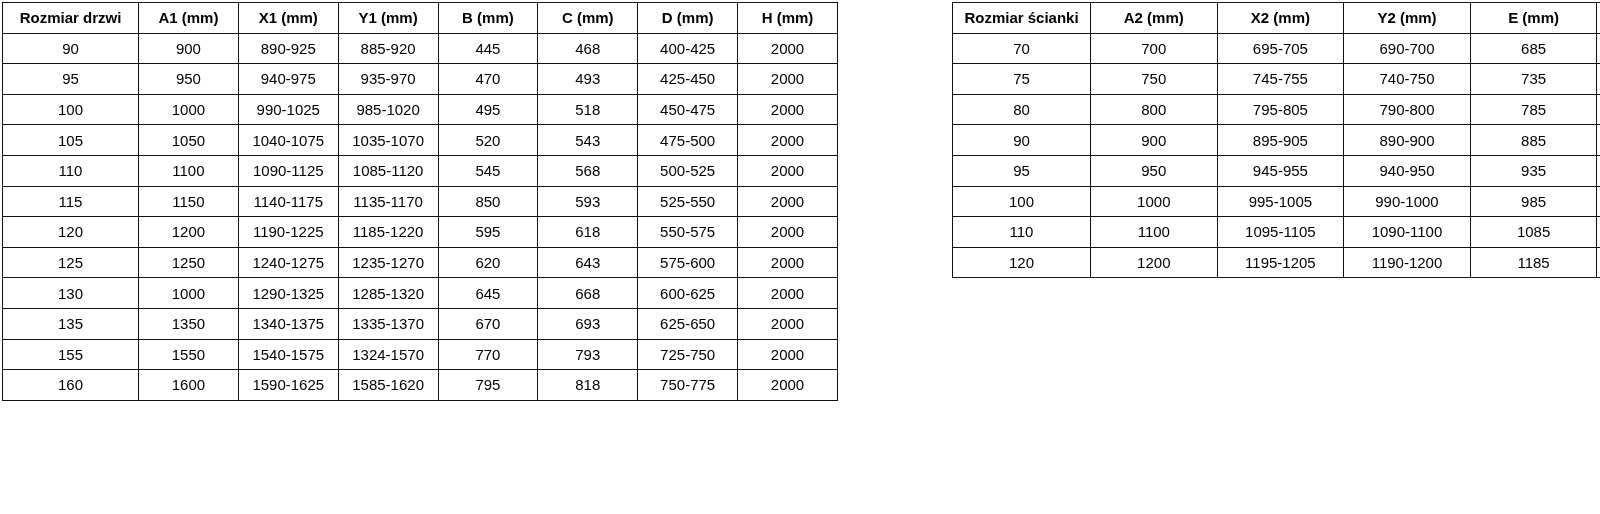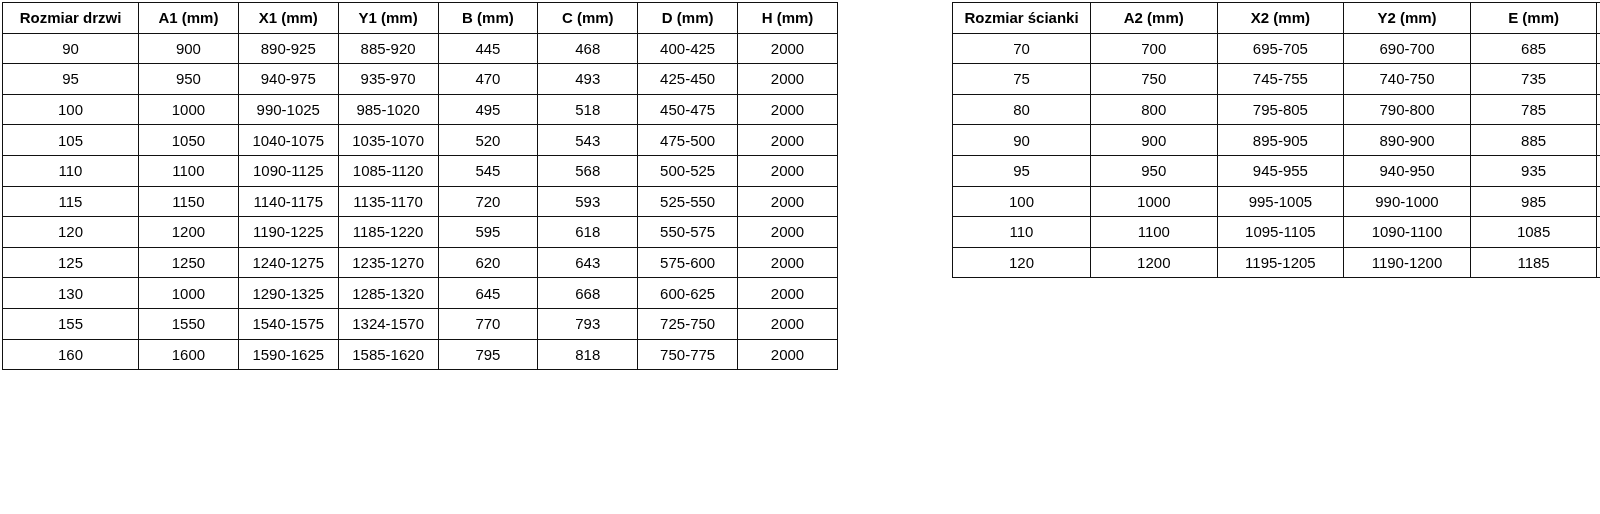--- a/index.html
+++ b/index.html
@@ -123,21 +123,21 @@
           <td>545</td>
           <td>568</td>
           <td>500-525</td>
           <td>2000</td>
         </tr>
         <tr>
           <td>115</td>
           <td>1150</td>
           <td>1140-1175</td>
           <td>1135-1170</td>
-          <td>720</td>
+          <td>850</td>
           <td>593</td>
           <td>525-550</td>
           <td>2000</td>
         </tr>
         <tr>
           <td>120</td>
           <td>1200</td>
           <td>1190-1225</td>
           <td>1185-1220</td>
           <td>595</td>
@@ -156,20 +156,30 @@
           <td>2000</td>
         </tr>
         <tr>
           <td>130</td>
           <td>1000</td>
           <td>1290-1325</td>
           <td>1285-1320</td>
           <td>645</td>
           <td>668</td>
           <td>600-625</td>
+          <td>2000</td>
+        </tr>
+        <tr>
+          <td>135</td>
+          <td>1350</td>
+          <td>1340-1375</td>
+          <td>1335-1370</td>
+          <td>670</td>
+          <td>693</td>
+          <td>625-650</td>
           <td>2000</td>
         </tr>
         <tr>
           <td>155</td>
           <td>1550</td>
           <td>1540-1575</td>
           <td>1324-1570</td>
           <td>770</td>
           <td>793</td>
           <td>725-750</td>

